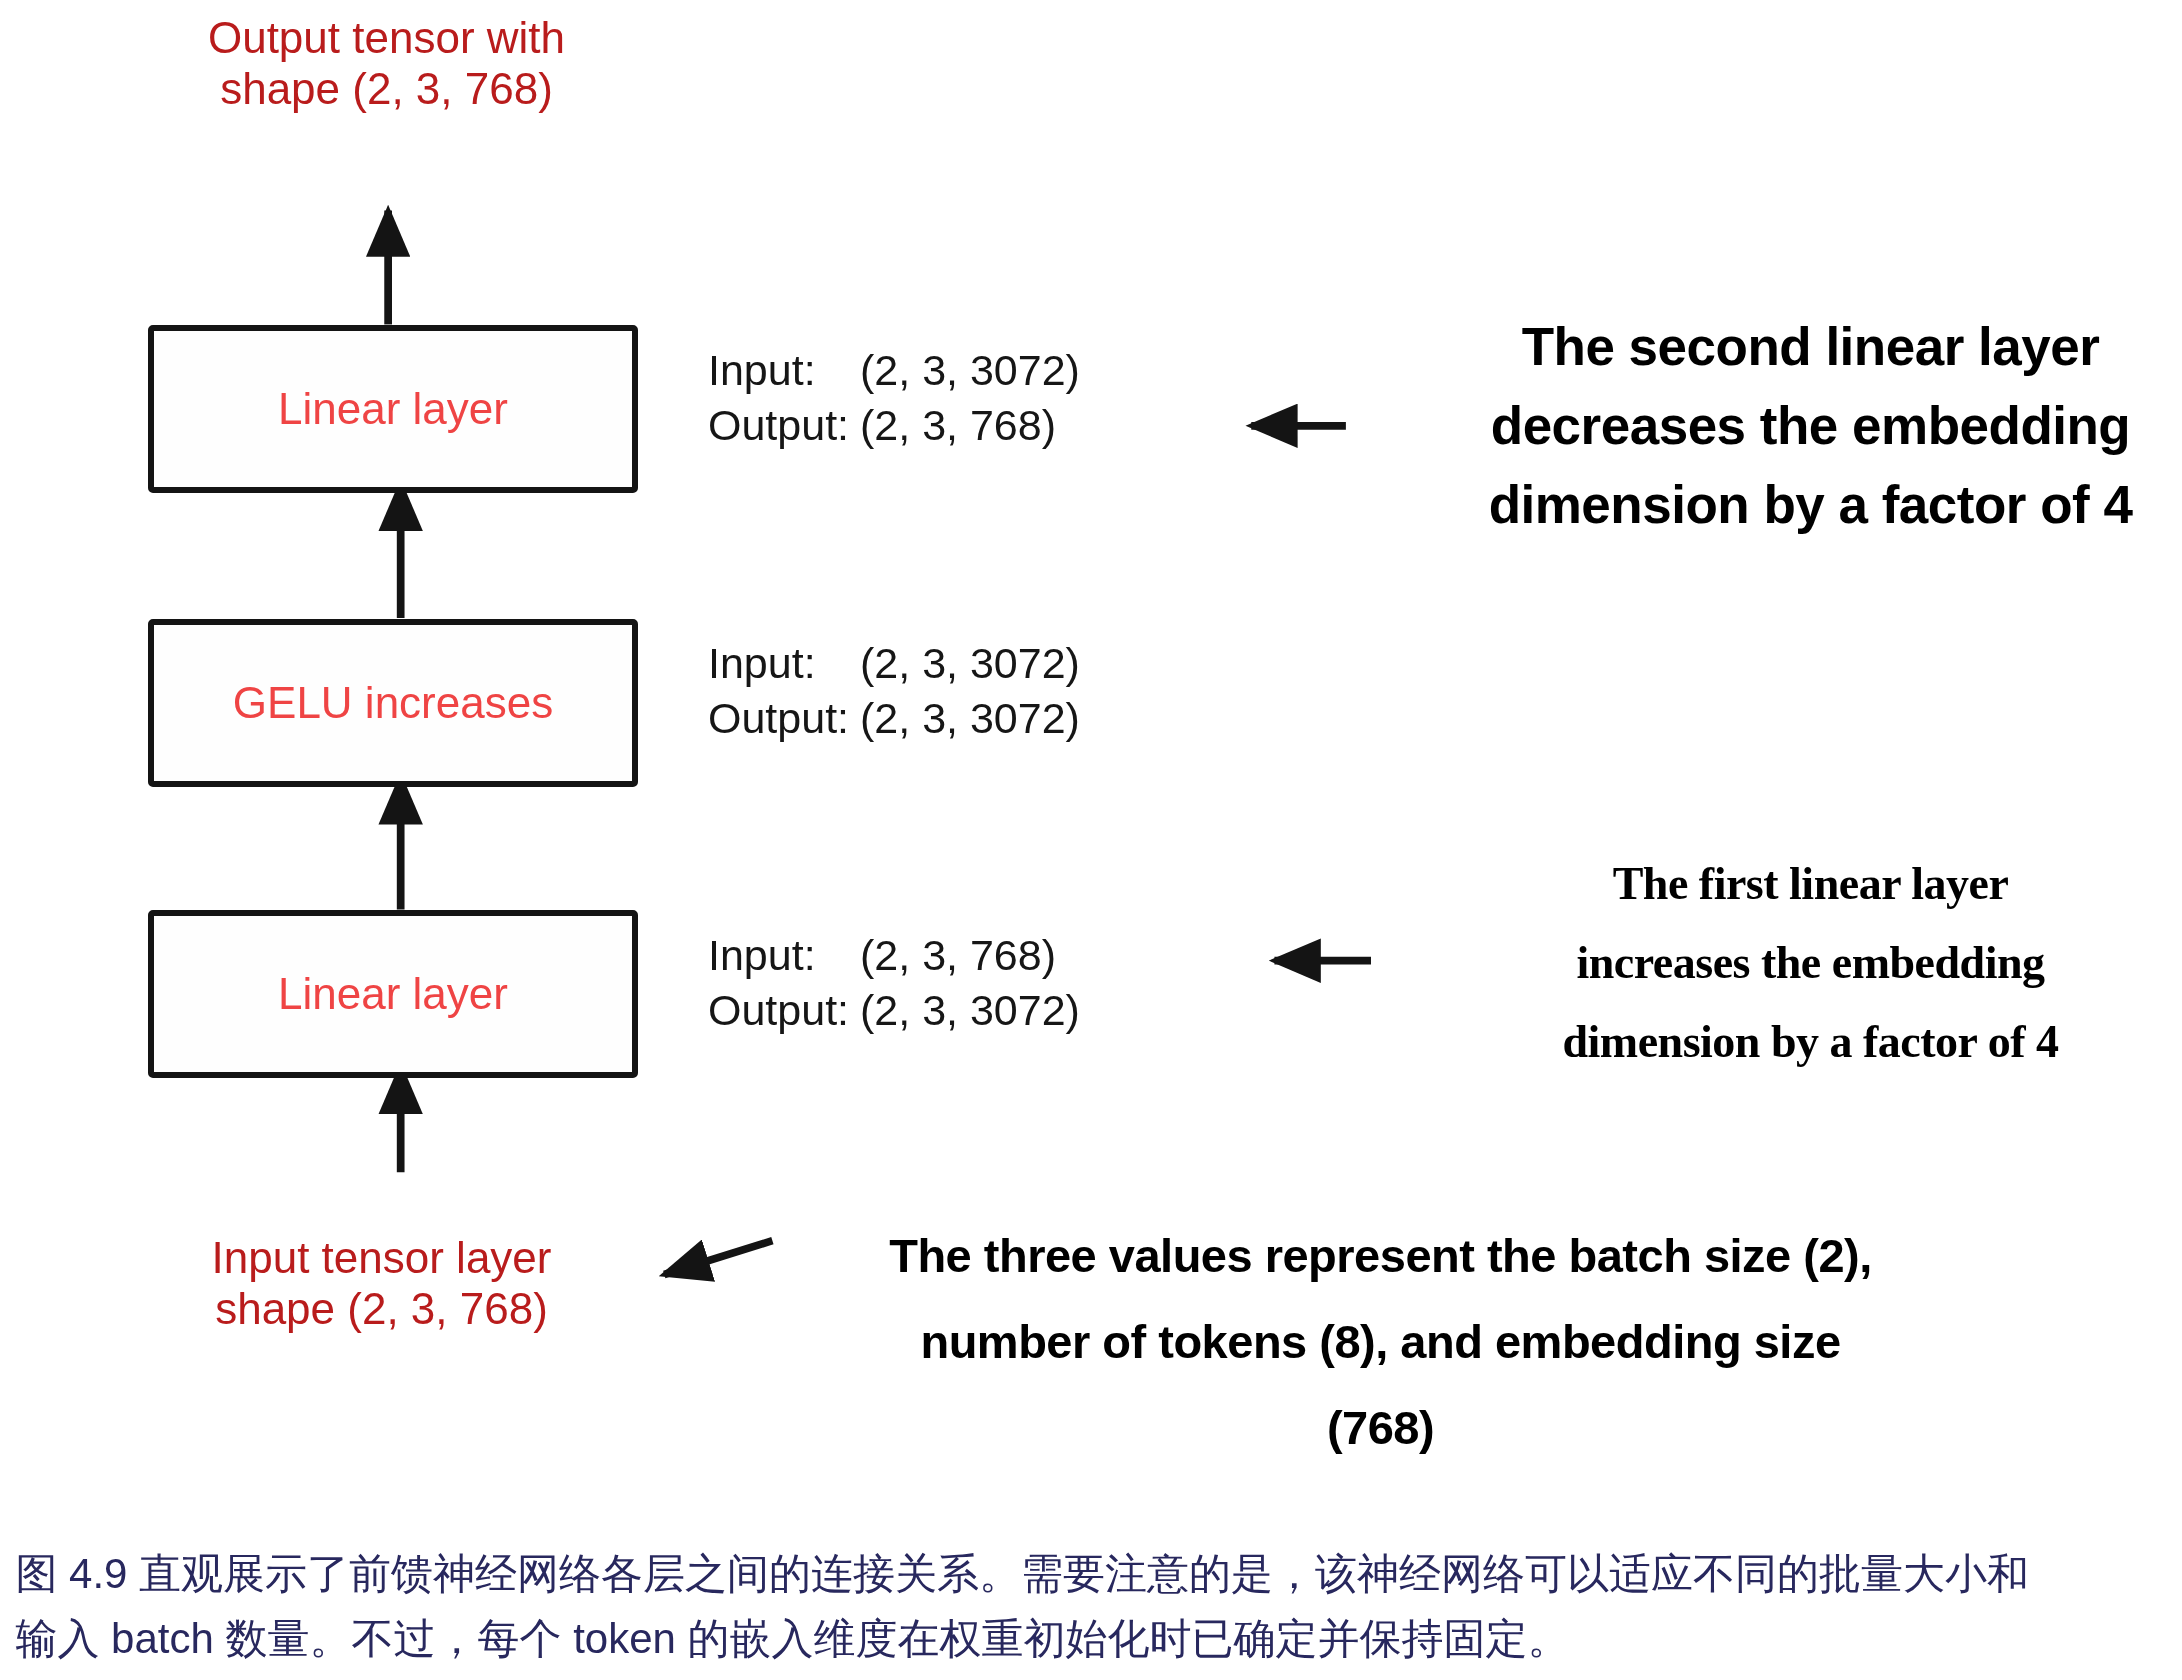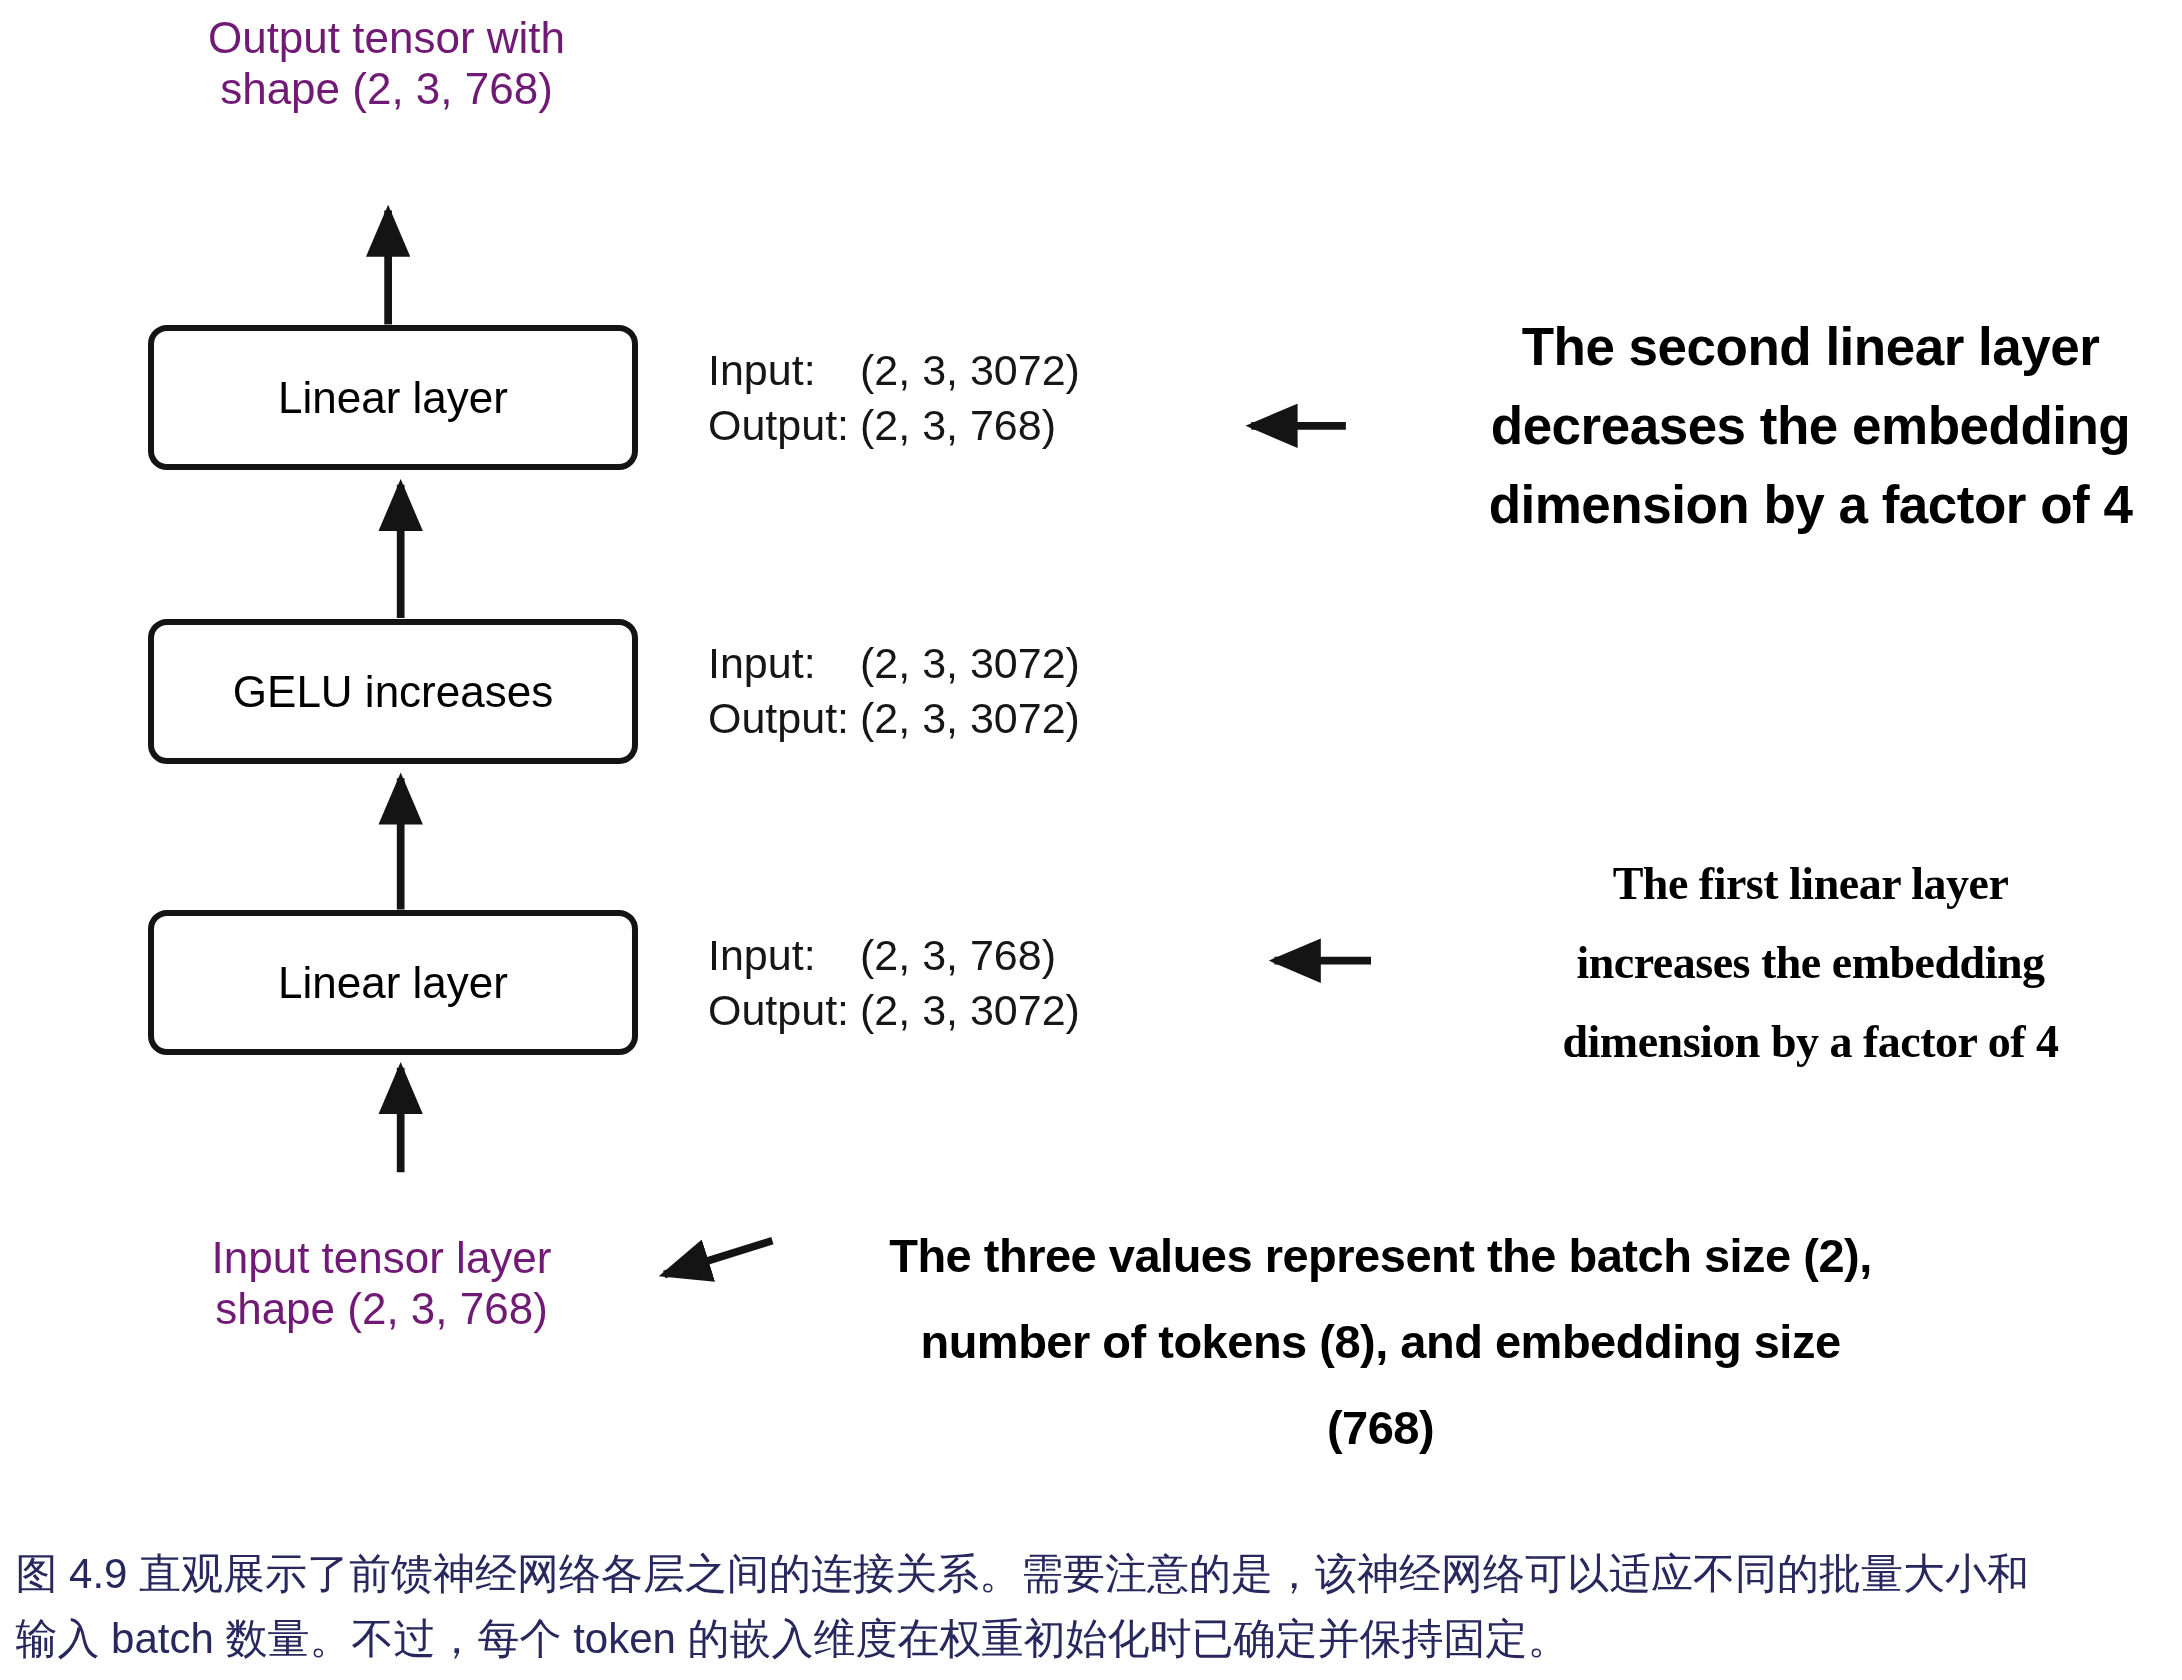--- a/index.html
+++ b/index.html
@@ -12,40 +12,40 @@
     color: #1a1a1a;
   }
   .stage { position: absolute; inset: 0; }
 
   
   #arrows { position: absolute; left: 0; top: 0; pointer-events: none; }
 
   
   .flow-box {
     position: absolute;
-    left: 148px; width: 490px; height: 145px;
+    left: 148px; width: 490px; height: 168px;
     border: 6.8px solid #141414;
-    border-radius: 19px;
+    border-radius: 5px;
     background: #fefefe;
     display: flex; align-items: center; justify-content: center;
     font-size: 44px;
-    color: #000000;
+    color: #ef4444;
     box-sizing: border-box;
   }
   #box-linear-top { top: 325px; }
   #box-gelu      { top: 619px; }
   #box-linear-bottom { top: 910px; }
 
   
   .tensor-label {
     position: absolute;
     text-align: center;
     font-size: 44px;
     line-height: 1.16;
-    color: #701a75;
+    color: #b91c1c;
   }
   #output-tensor-label { left: 58px; top: 11.6px; width: 657px; }
   #input-tensor-label  { left: 111px; top: 1232px; width: 541px; }
 
   
   .io-block {
     position: absolute;
     left: 708px;
     font-size: 43px;
     line-height: 55px;

